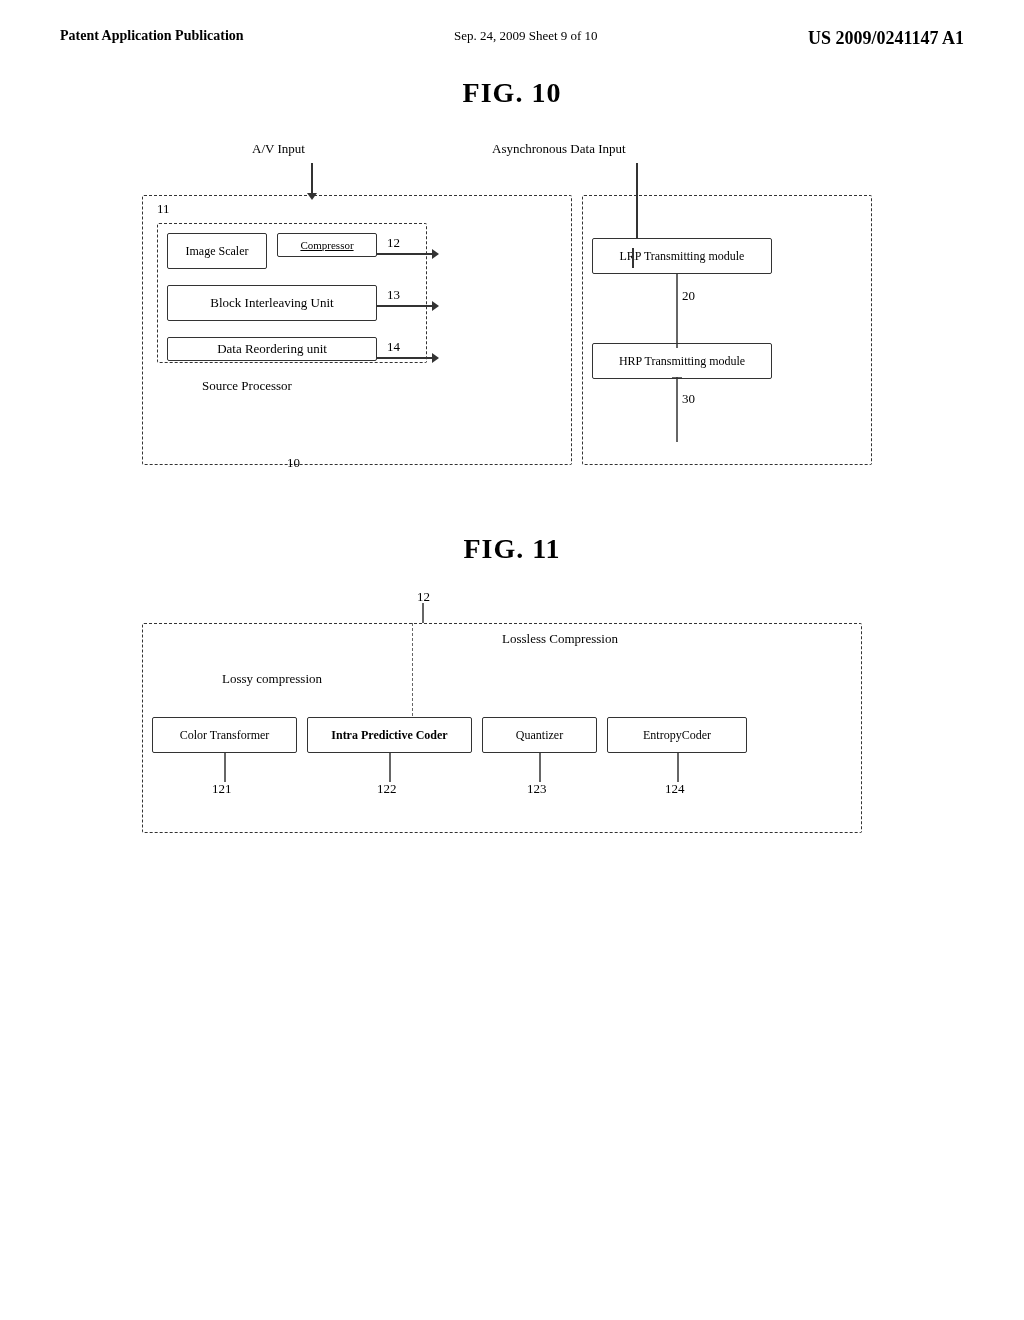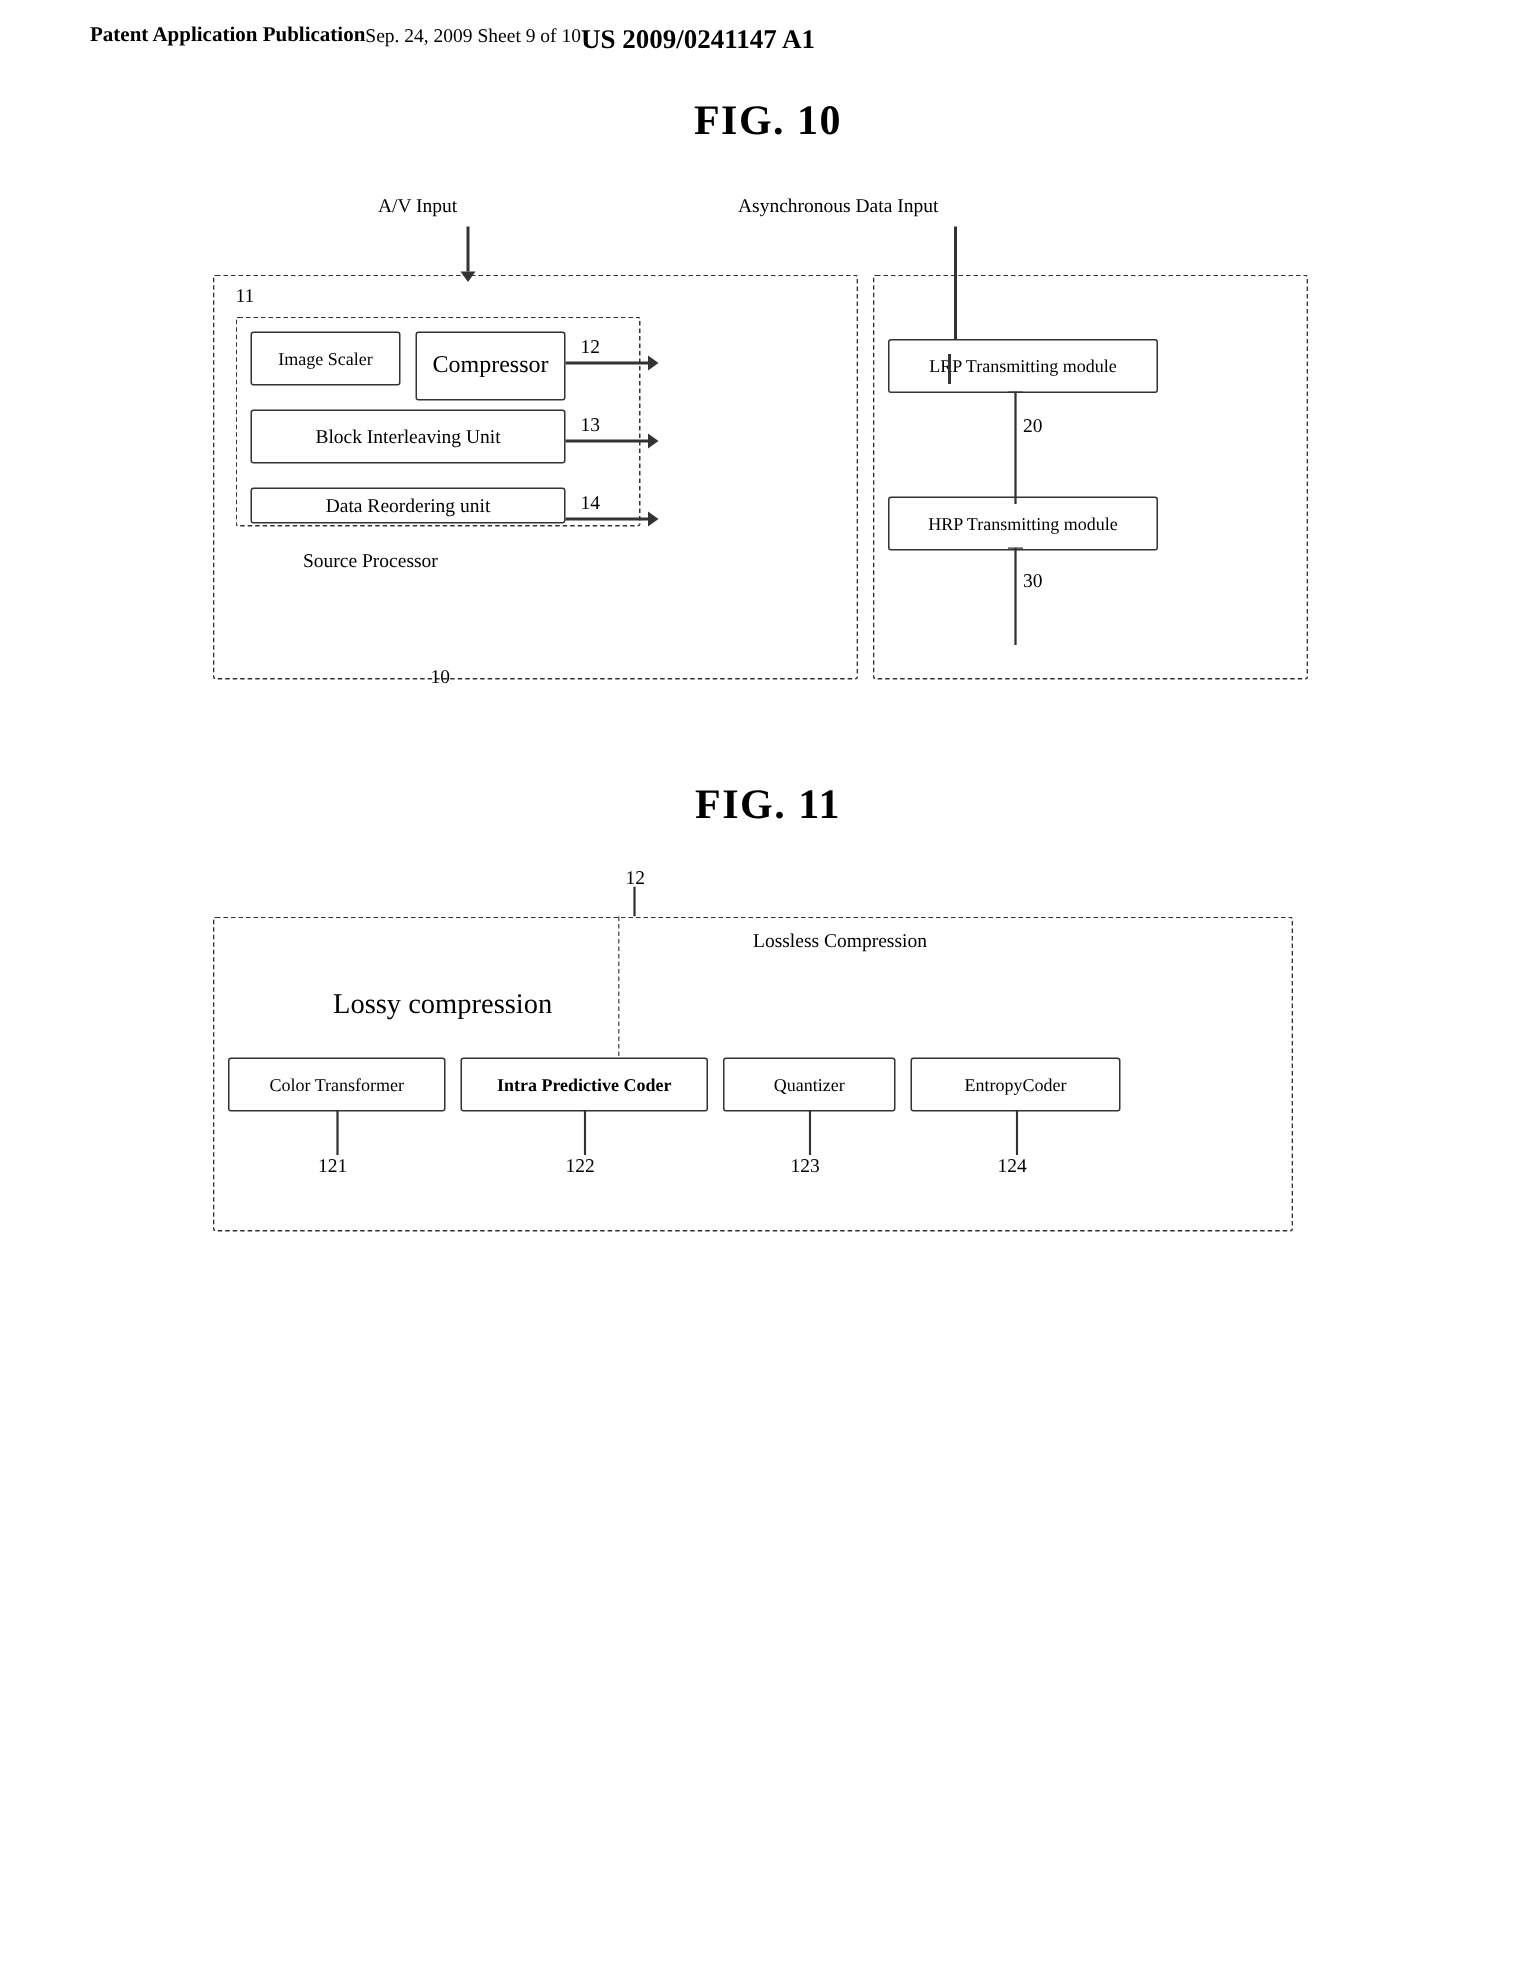--- a/index.html
+++ b/index.html
@@ -8,23 +8,23 @@
       font-family: 'Times New Roman', Times, serif;
       width: 1024px;
       min-height: 1320px;
       position: relative;
       color: #000;
     }
 
     
     .page-header {
       display: flex;
-      justify-content: flex-start;
+      justify-content: space-between;
       align-items: flex-start;
-      padding: 16px 60px 10px 60px;
+      padding: 28px 60px 10px 60px;
       font-size: 13px;
     }
     .header-left {
       font-weight: bold;
       font-size: 14px;
     }
     .header-center {
       font-size: 13px;
       text-align: center;
     }
@@ -162,21 +162,21 @@
     </div>
 
     <div class="outer-dashed" style="left:20px; top:62px; width:430px; height:270px;"></div>
 
     <div class="num-label" style="left:35px; top:68px;">11</div>
 
     <div class="outer-dashed" style="left:35px; top:90px; width:270px; height:140px;"></div>
 
     <div class="inner-solid" style="left:45px; top:100px; width:100px; height:36px; font-size:12px;">Image Scaler</div>
 
-    <div class="inner-solid" style="left:155px; top:100px; width:100px; height:46px; font-size:16px;">Compressor</div>
+    <div class="inner-solid" style="left:155px; top:100px; width:100px; height:24px; font-size:11px;text-decoration:underline;">Compressor</div>
 
     <div class="arrow-right" style="left:255px; top:116px;">
       <div class="arrow-line-h" style="width:55px;"></div>
       <div class="arrow-head-right"></div>
     </div>
     <div class="num-label" style="left:265px; top:102px;">12</div>
 
     <div class="inner-solid" style="left:45px; top:152px; width:210px; height:36px;">Block Interleaving Unit</div>
 
     <div class="arrow-right" style="left:255px; top:168px;">
@@ -232,21 +232,21 @@
     <div class="num-label" style="left:295px; top:0px;">12</div>
 
     <svg style="position:absolute; left:300px; top:14px; width:2px; height:20px;">
       <line x1="1" y1="0" x2="1" y2="20" stroke="#333" stroke-width="1.5"></line>
     </svg>
 
     <div class="outer-dashed" style="left:20px; top:34px; width:720px; height:210px;"></div>
 
     <div class="label" style="left:380px; top:42px; font-size:13px;">Lossless Compression</div>
 
-    <div class="label" style="left:100px; top:82px; font-size:19px;">Lossy compression</div>
+    <div class="label" style="left:100px; top:82px; font-size:13px;">Lossy compression</div>
 
     <div style="position:absolute; left:290px; top:34px; width:1.5px; height:128px; border-left:1.5px dashed #666;"></div>
 
     <div class="inner-solid" style="left:30px; top:128px; width:145px; height:36px; font-size:12px;">Color Transformer</div>
 
     <div class="inner-solid" style="left:185px; top:128px; width:165px; height:36px; font-size:12px;font-weight:bold;">Intra Predictive Coder</div>
 
     <div class="inner-solid" style="left:360px; top:128px; width:115px; height:36px; font-size:12px;">Quantizer</div>
 
     <div class="inner-solid" style="left:485px; top:128px; width:140px; height:36px; font-size:12px;">EntropyCoder</div>

